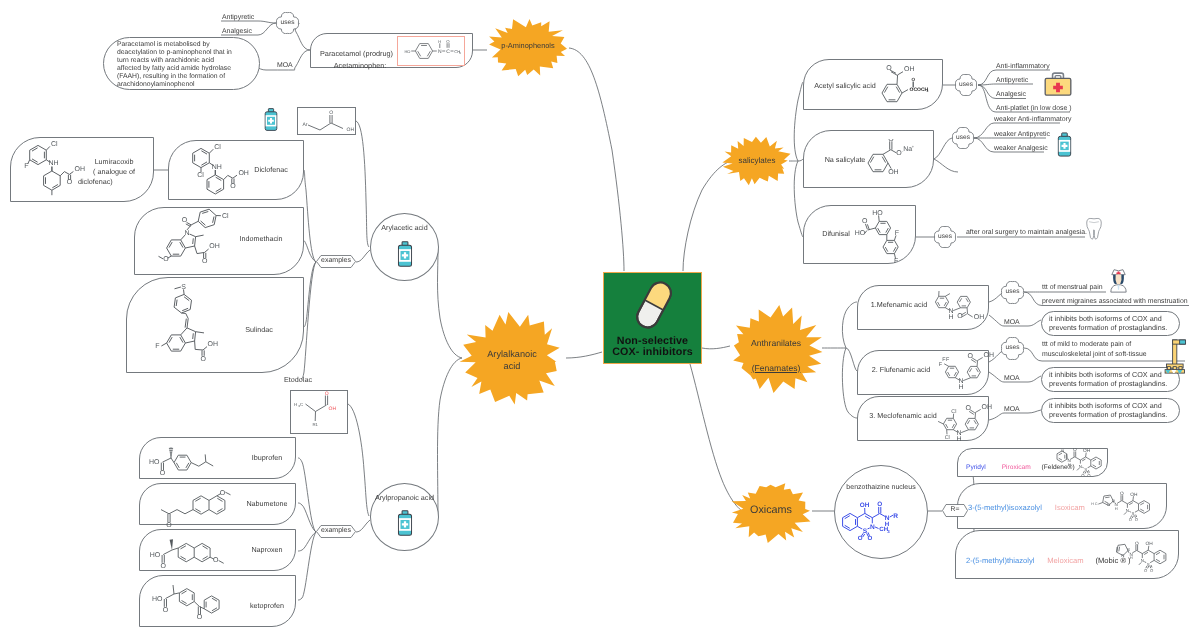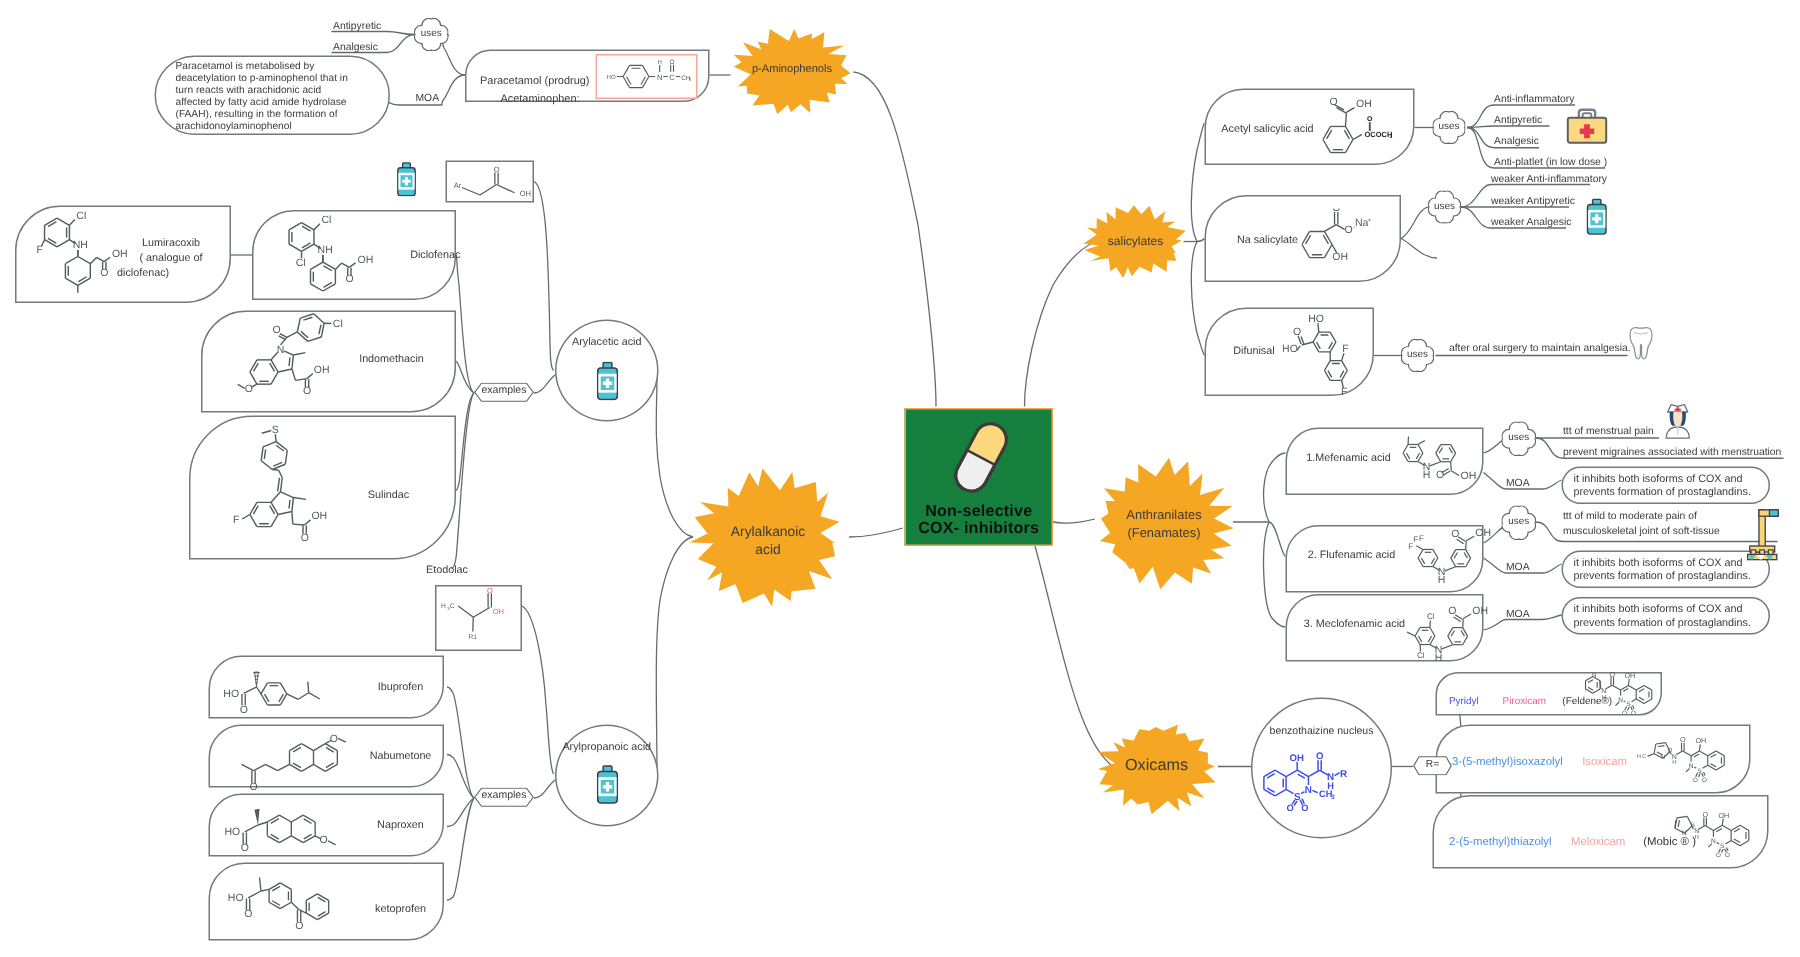--- a/index.html
+++ b/index.html
@@ -135,21 +135,21 @@
       </svg>
   <div class="btext" style="top:20px;font-size:8px;">salicylates</div>
 
 </div>
 
 <div class="burstwrap" style="left:728px;top:305px;width:96px;height:88px;">
   <svg width="96" height="88" viewBox="0 0 96 88">
         <path d="M94.4 47.1L81.1 50.7L93.2 58.8L79.4 61.4L88.2 67.2L74.2 68.3L79.4 77.3L67.4 73.3L66.6 84.1L55.3 76.6L45.5 87.9L40.5 72.8L31.7 84.0L27.8 73.5L25.2 74.5L22.3 70.2L13.5 63.1L15.5 57.9L5.2 55.6L12.1 50.3L5.9 40.6L10.9 37.3L9.1 28.9L15.4 29.2L8.0 20.5L21.8 22.7L22.4 13.2L30.9 16.6L30.7 4.4L42.5 12.6L51.3 0.1L55.1 11.6L64.1 2.5L65.2 19.0L73.7 10.6L72.0 25.0L88.3 20.1L78.1 32.2L93.8 32.3L81.4 40.6Z" fill="#f5a623"></path>
       </svg>
   <div class="btext" style="top:33px;font-size:8.6px;">Anthranilates</div>
-  <div class="btext" style="top:45px;font-size:8.6px;">(Fenamates)</div>
+  <div class="btext" style="top:58px;font-size:8.6px;text-decoration:underline;">(Fenamates)</div>
 
 </div>
 
 <div class="burstwrap" style="left:729px;top:481px;width:84px;height:62px;">
   <svg width="84" height="62" viewBox="0 0 84 62">
         <path d="M81.0 29.8L73.7 33.2L81.5 40.5L65.7 41.7L73.9 51.1L62.3 47.3L65.2 56.5L56.0 50.8L57.2 59.6L49.5 52.9L38.8 61.9L36.6 53.6L29.4 55.3L25.1 51.4L19.7 56.2L20.3 45.3L6.3 47.3L13.0 42.5L4.0 41.8L8.9 33.0L2.9 31.6L14.3 27.8L2.6 20.2L16.9 19.9L13.2 13.9L21.2 17.4L18.8 11.4L26.7 12.7L30.6 5.1L37.2 6.2L41.5 3.7L46.6 6.2L56.3 2.2L54.8 8.7L61.2 7.7L63.9 13.2L74.0 11.4L69.6 19.4L76.3 20.8L76.2 28.1Z" fill="#f5a623"></path>
       </svg>
   <div class="btext" style="top:23px;font-size:10.8px;">Oxicams</div>
 
 </div>
@@ -164,21 +164,21 @@
 
 <div class="node callout" style="left:310px;top:33px;width:163px;height:35px;--r:17px;"></div>
 <div class="ntext" style="left:320px;top:38px;width:80px;text-align:center;font-size:7.3px;line-height:10px;margin-top:23px;">Acetaminophen:</div>
 <div class="ntext" style="left:320px;top:49px;width:80px;text-align:left;font-size:7.3px;line-height:10px;">Paracetamol (prodrug)</div>
 
 <div class="node callout" style="left:10px;top:137px;width:144px;height:65px;--r:30px;"></div>
 <div class="ntext" style="left:78px;top:157px;width:72px;text-align:center;font-size:7.2px;line-height:9px;">Lumiracoxib</div>
 <div class="ntext" style="left:78px;top:167px;width:72px;text-align:center;font-size:7.2px;line-height:9px;">( analogue of</div>
 <div class="ntext" style="left:78px;top:177px;width:72px;text-align:left;font-size:7.2px;line-height:9px;">diclofenac)</div>
 <div class="node callout" style="left:168px;top:140px;width:136px;height:60px;--r:28px;"></div>
-<div class="ntext" style="left:235px;top:165px;width:72px;text-align:right;font-size:7.2px;line-height:9px;">Diclofenac</div>
+<div class="ntext" style="left:235px;top:165px;width:72px;text-align:center;font-size:7.2px;line-height:9px;">Diclofenac</div>
 <div class="node callout" style="left:134px;top:207px;width:170px;height:68px;--r:30px;"></div>
 <div class="ntext" style="left:222px;top:234px;width:78px;text-align:center;font-size:7.2px;line-height:9px;">Indomethacin</div>
 <div class="node callout" style="left:126px;top:277px;width:178px;height:96px;--r:42px;"></div>
 <div class="ntext" style="left:220px;top:325px;width:78px;text-align:center;font-size:7.2px;line-height:9px;">Sulindac</div>
 <div class="node" style="left:297px;top:107px;width:59px;height:28px;--r:0px;"></div>
 <div class="ntext" style="left:250px;top:375px;width:62px;text-align:right;font-size:7.2px;line-height:9px;">Etodolac</div>
 <div class="node" style="left:290px;top:390px;width:58px;height:44px;--r:0px;"></div>
 <div class="node callout" style="left:139px;top:437px;width:157px;height:42px;--r:22px;"></div>
 <div class="ntext" style="left:238px;top:453px;width:58px;text-align:center;font-size:7.2px;line-height:9px;">Ibuprofen</div>
 <div class="node callout" style="left:139px;top:483px;width:157px;height:42px;--r:22px;"></div>

